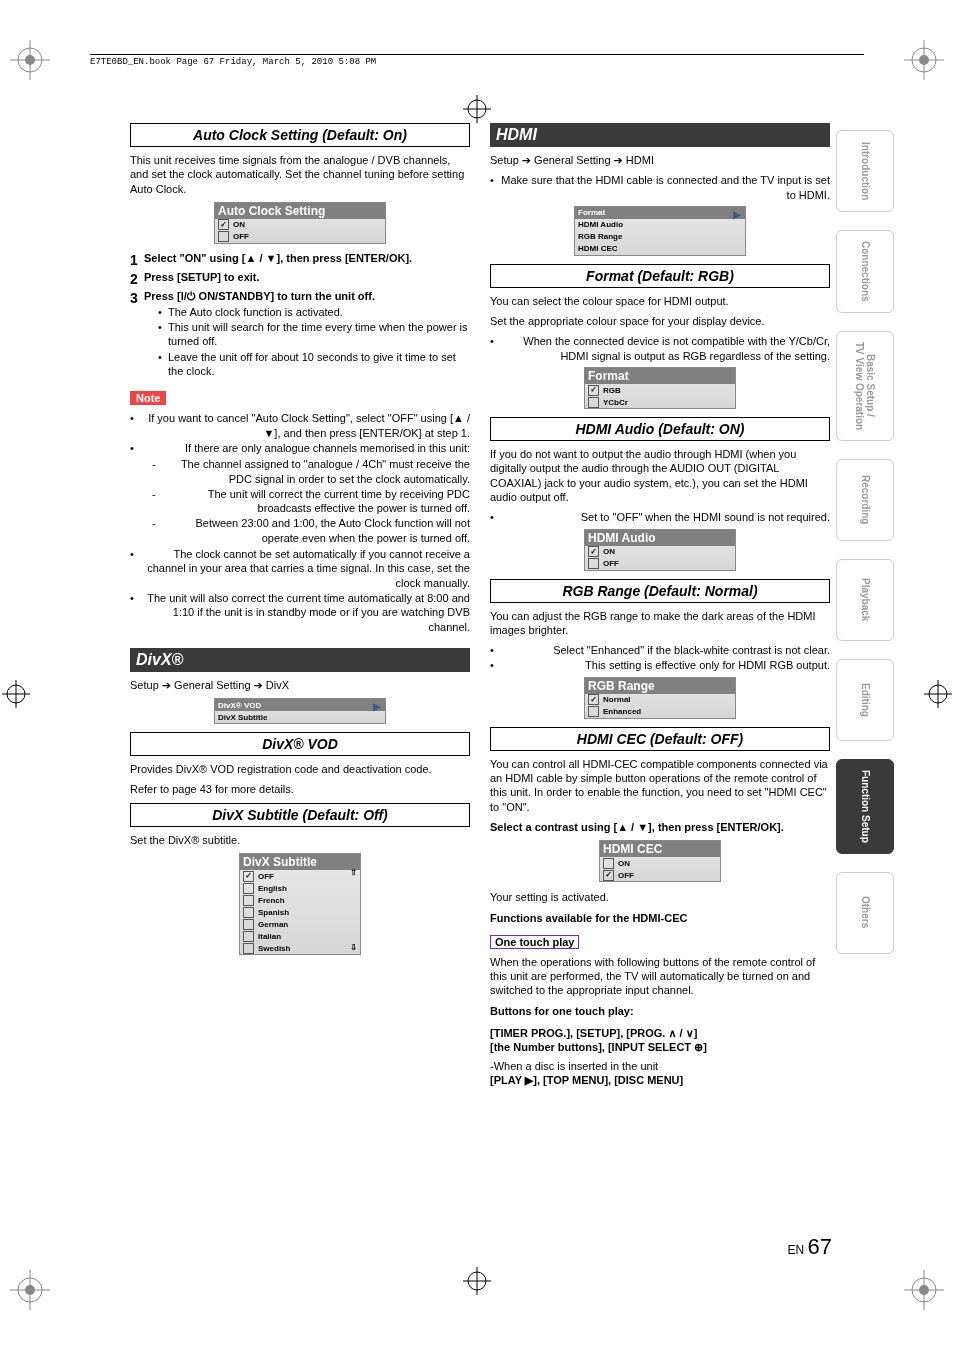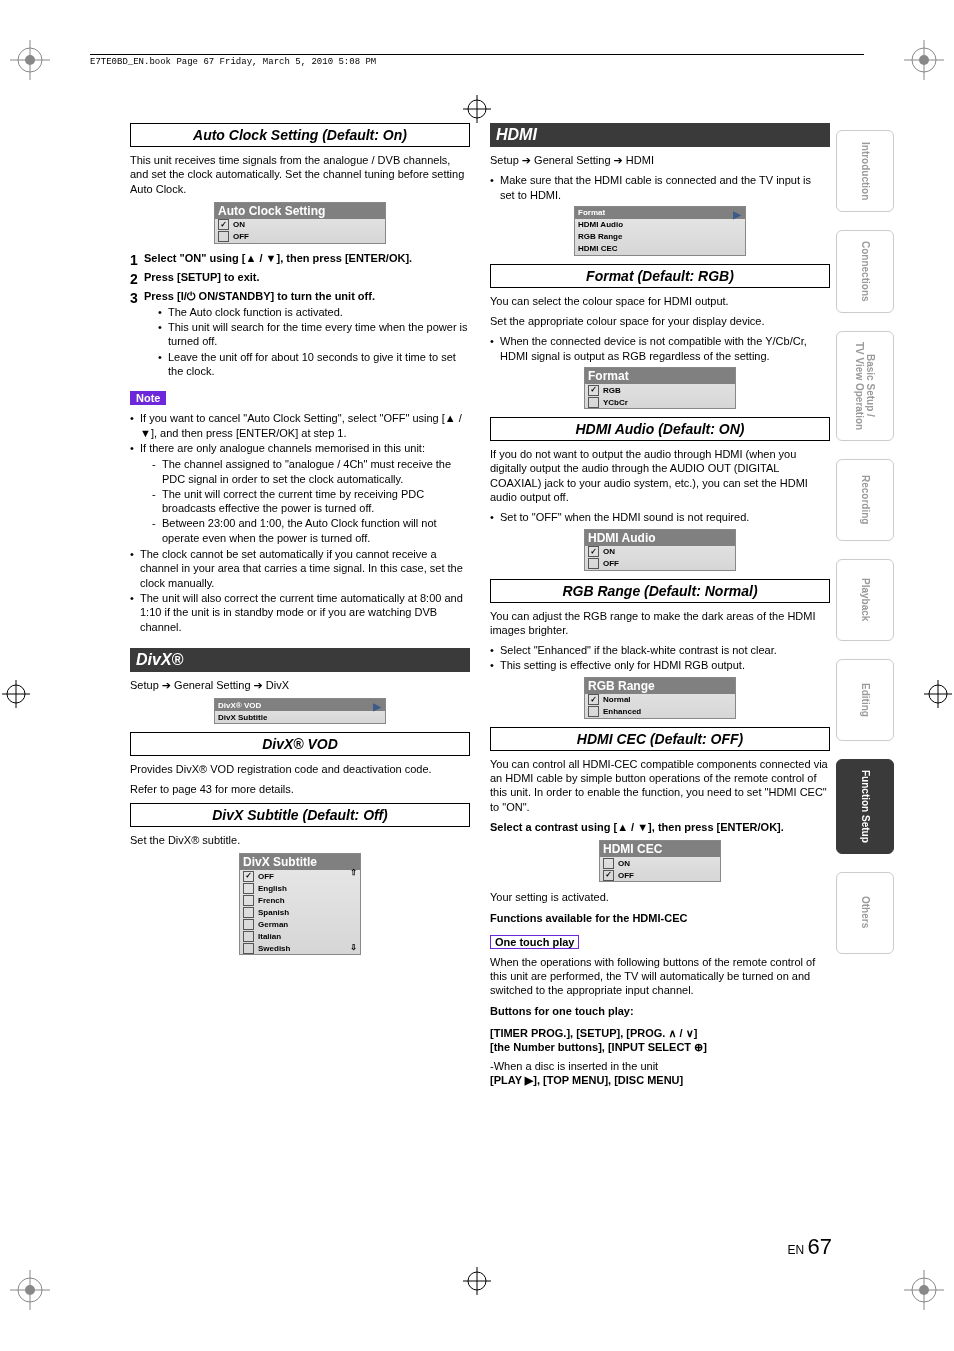--- a/index.html
+++ b/index.html
@@ -74,30 +74,30 @@
     margin-bottom: 6px;
   }
   p { margin: 2px 0 6px 0; line-height: 1.3; }
   .step { display:flex; margin: 3px 0; }
   .step-num { font-weight:bold; font-size:14px; width:14px; flex-shrink:0; }
   .step-body { flex:1; }
   .step-body b { font-weight:bold; }
   ul.bul { list-style: none; padding:0; margin:2px 0 4px 14px; }
   ul.bul > li { position:relative; padding-left:10px; margin:1px 0; line-height:1.3; }
   ul.bul > li::before { content:"•"; position:absolute; left:0; }
-  ul.bul-root { list-style:none; padding:0; margin:2px 7px 4px 0; }
+  ul.bul-root { list-style:none; padding:0; margin:2px 0 4px 0;text-align:right; }
   ul.bul-root > li { position:relative; padding-left:10px; margin:1px 0; line-height:1.3; }
   ul.bul-root > li::before { content:"•"; position:absolute; left:0; }
   ul.dash { list-style:none; padding:0; margin:2px 0 2px 12px; }
   ul.dash > li { position:relative; padding-left:10px; margin:1px 0; line-height:1.3; }
   ul.dash > li::before { content:"-"; position:absolute; left:0; }
 
   .note-label {
     display:inline-block;
-    background:#6d28d9;
+    background:#ef4444;
     color:#fff;
     font-weight:bold;
     padding:1px 6px;
     margin: 6px 0 4px 0;
     font-size:11px;
   }
 
   .osd {
     margin: 4px auto 8px auto;
     width: 170px;

